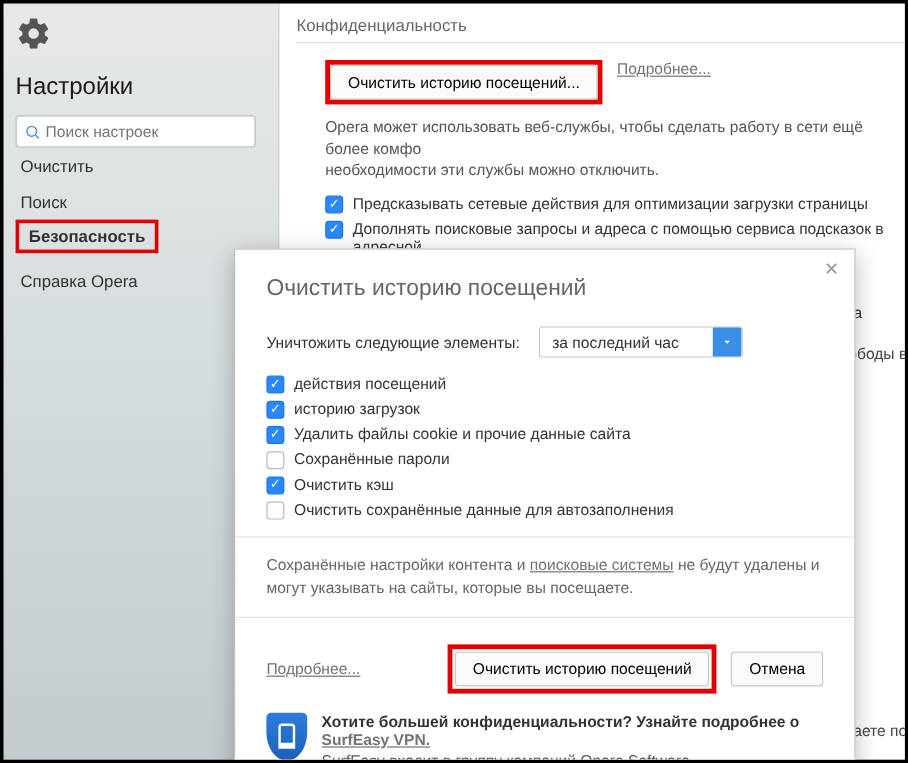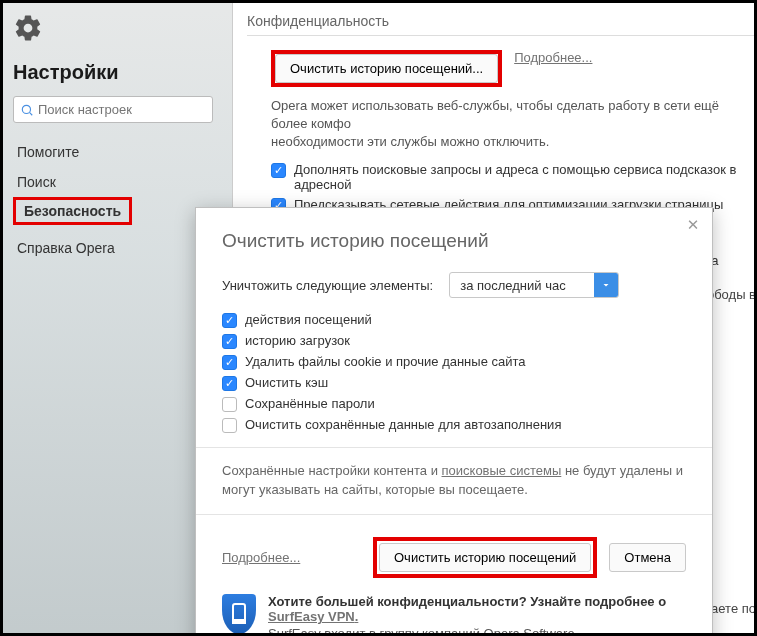--- a/index.html
+++ b/index.html
@@ -32,33 +32,33 @@
     border-right: 1px solid #ccc;
     padding: 10px 12px 0 10px;
   }
   .gear-row { display:flex; align-items:center; gap:8px; }
   .gear-icon {
     width: 30px; height: 30px;
     color: #555;
   }
   .settings-title {
     font-size: 20px;
-    font-weight: bold;
+    font-weight: normal;
     color: #1a1a1a;
     margin-top: 18px;
     margin-bottom: 12px;
   }
   .search-wrap {
     border: 1px solid #bbb;
     border-radius: 3px;
     background: #fff;
     display: flex; align-items:center;
     padding: 3px 6px;
     width: 200px;
-    margin-bottom: 14px;
+    margin-bottom: 0;
   }
   .search-wrap svg { width:14px; height:14px; color:#4a90e2; flex:0 0 14px; margin-right:4px; }
   .search-wrap input {
     border: none; outline: none; width: 100%;
     font-size: 13px; color: #444; padding: 2px 0;
   }
   .nav-item {
     padding: 7px 4px;
     font-size: 14px;
     color: #333;
@@ -232,21 +232,21 @@
     <div class="settings-title">Настройки</div>
 
     <div class="search-wrap">
       <svg viewBox="0 0 24 24" fill="none" stroke="currentColor" stroke-width="2">
           <circle cx="11" cy="11" r="7"></circle>
           <line x1="21" y1="21" x2="16.65" y2="16.65"></line>
         </svg>
       <input type="text" placeholder="Поиск настроек" style="">
     </div>
 
-    <div class="nav-item">Помогите</div>
+    <div class="nav-item">Очистить</div>
     <div class="nav-item">Поиск</div>
     <div>
       <span class="hl-red nav-item active" style="padding:3px 8px;">Безопасность</span>
     </div>
     <div class="nav-item" style="margin-top:8px;">Справка Opera</div>
   </div>
 
   <div class="main">
     <div class="section-title">Конфиденциальность</div>
     <div class="section-rule"></div>
@@ -256,25 +256,25 @@
         <button class="btn-outline">Очистить историю посещений...</button>
       </span>
       <span class="link">Подробнее...</span>
     </div>
 
     <p class="desc-p" style="white-space:pre-line;">Opera может использовать веб-службы, чтобы сделать работу в сети ещё более комфо
 необходимости эти службы можно отключить.</p>
 
     <div class="cb-row">
       <span class="cb"></span>
+      <span>Предсказывать сетевые действия для оптимизации загрузки страницы</span>
+    </div>
+    <div class="cb-row">
+      <span class="cb"></span>
       <span>Дополнять поисковые запросы и адреса с помощью сервиса подсказок в адресной</span>
-    </div>
-    <div class="cb-row">
-      <span class="cb"></span>
-      <span>Предсказывать сетевые действия для оптимизации загрузки страницы</span>
     </div>
     <div class="cb-row">
       <span class="cb"></span>
       <span>Помогите усовершенствовать Opera, отправляя информацию об использовании фу</span>
     </div>
     <div class="cb-row">
       <span class="cb"></span>
       <span>Автоматически отправлять отчёты об аварийном завершении в Opera</span>
     </div>
 
@@ -304,26 +304,26 @@
     </div>
     <div class="cb-row">
       <span class="cb"></span>
       <span>историю загрузок</span>
     </div>
     <div class="cb-row">
       <span class="cb"></span>
       <span>Удалить файлы cookie и прочие данные сайта</span>
     </div>
     <div class="cb-row">
-      <span class="cb"></span>
-      <span>Очистить кэш</span>
-    </div>
-    <div class="cb-row">
       <span class="cb empty"></span>
       <span>Сохранённые пароли</span>
+    </div>
+    <div class="cb-row">
+      <span class="cb"></span>
+      <span>Очистить кэш</span>
     </div>
     <div class="cb-row">
       <span class="cb empty"></span>
       <span>Очистить сохранённые данные для автозаполнения</span>
     </div>
 
     <hr class="hr">
 
     <p class="note">
       <span>Сохранённые настройки контента и </span><span class="link">поисковые системы</span><span> не будут удалены и могут указывать на сайты, которые вы посещаете.</span>

